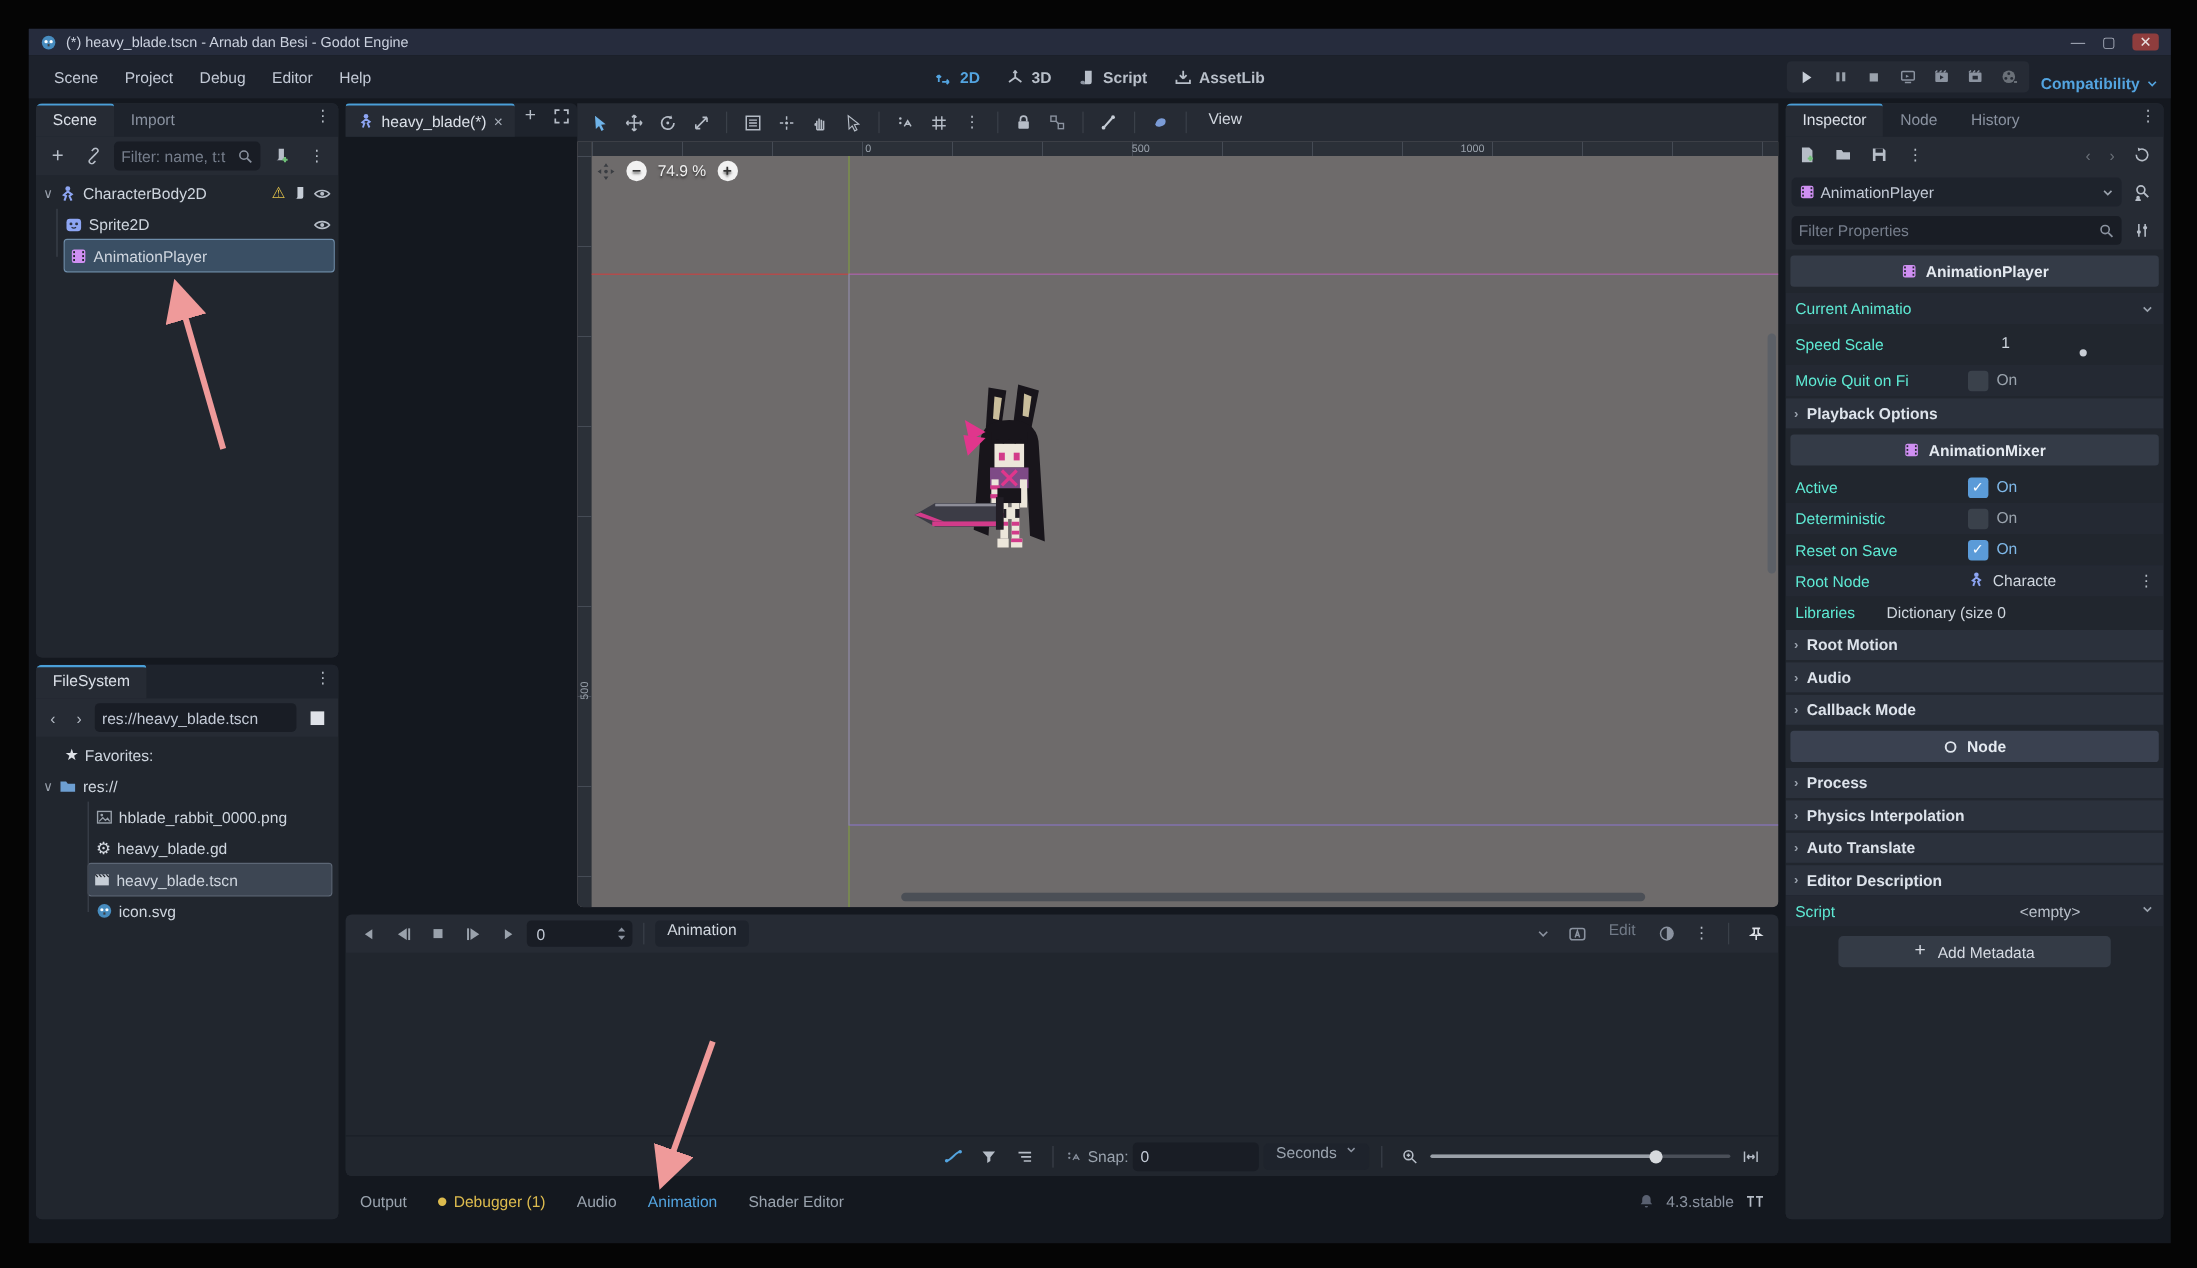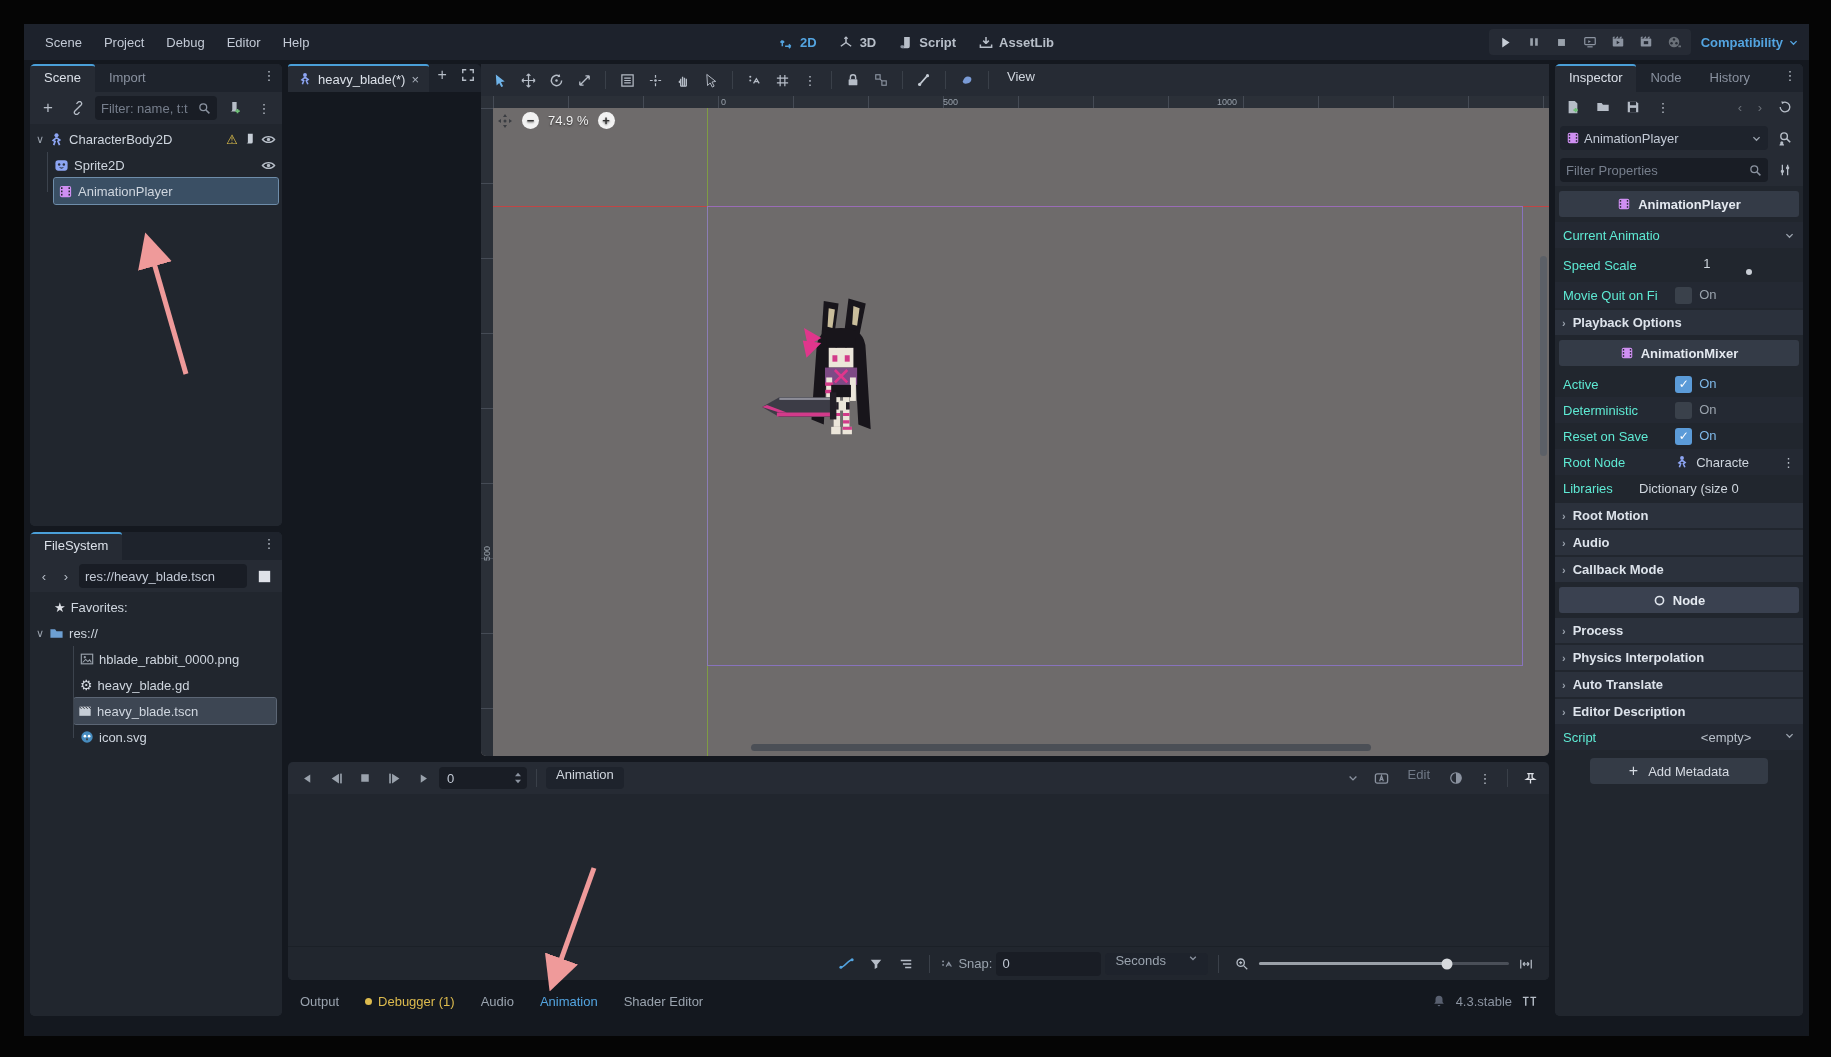--- a/index.html
+++ b/index.html
@@ -9,34 +9,34 @@
 
   
   .titlebar{height:22px;background:#262c3d;display:flex;align-items:center;padding:0 10px;gap:8px;font-size:12px;color:#ccd2df;flex:none}
   .win-ctrls{margin-left:auto;display:flex;gap:14px;align-items:center;color:#aeb4c2}
   .close-btn{background:#8f3d3d;color:#e8e0e0;border-radius:3px;padding:0 6px;line-height:14px}
   .menubar{height:36px;background:#1d222c;display:flex;align-items:center;padding:0 10px;position:relative;flex:none}
   .menu-item{padding:5px 11px;color:#c3cad6}
   .ws{position:absolute;left:50%;transform:translateX(-50%);display:flex;gap:22px;align-items:center}
   .ws-item{display:flex;gap:6px;align-items:center;color:#b8bfc9;font-weight:bold}
   .ws-item.active{color:#53a4e0}
-  .runbar{margin-left:auto;display:flex;align-items:center;gap:10px}
+  .runbar{margin-left:auto;display:flex;align-items:flex-end;gap:10px}
   .runbtns{display:flex;gap:2px;background:#262b35;border-radius:4px;padding:2px 4px}
   .renderer{color:#53a4e0;font-weight:bold;display:flex;gap:5px;align-items:center}
 
   .icon-btn{width:26px;height:22px;display:flex;align-items:center;justify-content:center;color:#b6bdc7;flex:none}
   .icon-btn svg{display:block}
   .dim{color:#6a7078}
   svg{flex:none}
 
   
   .main{flex:1;display:flex;gap:6px;padding:4px 6px 20px 6px;min-height:0}
   .leftcol{width:252px;display:flex;flex-direction:column;gap:6px;flex:none}
   .centercol{flex:1;display:flex;flex-direction:column;gap:6px;min-width:0}
-  .rightcol{width:248px;flex:none;display:flex;flex-direction:column}
+  .rightcol{width:315px;flex:none;display:flex;flex-direction:column}
   .dock{background:#262b34;border-radius:5px;display:flex;flex-direction:column;overflow:hidden}
 
   .dock-tabs{height:28px;background:#1e232c;display:flex;align-items:stretch;flex:none}
   .dock-tab{padding:6px 14px 0 14px;color:#8a92a0}
   .dock-tab.active{background:#262b34;color:#dbe0e8;border-top:2px solid #4a9fd8;border-radius:3px 3px 0 0;padding-top:4px}
   .dock-tabs .icon-btn{margin-left:auto}
 
   .tool-row{display:flex;align-items:center;gap:4px;padding:4px 5px;flex:none}
   .input{background:#191d25;border-radius:4px;height:24px;display:flex;align-items:center;padding:0 6px;gap:4px;color:#c3cad6}
   .input input{background:transparent;border:0;outline:0;color:#c3cad6;font:inherit;width:100%;min-width:0}
@@ -104,20 +104,34 @@
   .sline .knob{position:absolute;left:62%;top:50%;width:6px;height:6px;background:#c9ced6;border-radius:50%;transform:translate(-50%,-50%)}
   .meta-btn{margin:8px auto 2px auto;width:72%;height:26px;background:#343b46;border-radius:4px;display:flex;align-items:center;justify-content:center;gap:10px;color:#d6dbe3}
 
   .arrows{position:absolute;inset:0;pointer-events:none}
 </style>
 </head>
 <body>
 
 <div class="window">
 
+  <div class="titlebar">
+    <svg width="13" height="13" viewBox="0 0 16 16">
+        <circle cx="8" cy="8" r="7" fill="#478cbf"></circle>
+        <circle cx="5.4" cy="7" r="1.7" fill="#fff"></circle>
+        <circle cx="10.6" cy="7" r="1.7" fill="#fff"></circle>
+        <rect x="7" y="9.5" width="2" height="2.4" fill="#414042"></rect>
+      </svg>
+    <span>(*) heavy_blade.tscn - Arnab dan Besi - Godot Engine</span>
+    <div class="win-ctrls">
+      <span>—</span>
+      <span>▢</span>
+      <span class="close-btn">✕</span>
+    </div>
+  </div>
 
   <div class="menubar">
     <span class="menu-item">Scene</span>
     <span class="menu-item">Project</span>
     <span class="menu-item">Debug</span>
     <span class="menu-item">Editor</span>
     <span class="menu-item">Help</span>
 
     <div class="ws">
       <span class="ws-item active">
@@ -618,21 +632,21 @@
           <span class="vsep"></span>
           <svg width="14" height="14" viewBox="0 0 16 16">
               <circle cx="3.5" cy="5" r="1.1" fill="#8b93a0"></circle>
               <circle cx="3.5" cy="9" r="1.1" fill="#8b93a0"></circle>
               <path d="M7 11 l3-5 3 5 M8 9.2 h4" stroke="#8b93a0" stroke-width="1.2" fill="none"></path>
             </svg>
           <span style="color:#9aa3ae">Snap:</span>
           <div class="input" style="width:105px">
             <input value="0" style="">
           </div>
-          <span class="menu-btn" style="gap:22px">
+          <span class="menu-btn" style="gap:7px">
             <span style="color:#9aa3ae">Seconds</span>
             <svg width="10" height="10" viewBox="0 0 16 16">
                 <path d="M3.5 6 l4.5 4.5 L12.5 6" stroke="#8b93a0" stroke-width="2" fill="none"></path>
               </svg>
           </span>
           <span class="vsep"></span>
           <span class="icon-btn">
               <svg width="14" height="14" viewBox="0 0 16 16">
                 <circle cx="6.5" cy="6.5" r="4.2" stroke="#b6bdc7" stroke-width="1.5" fill="none"></circle>
                 <path d="M9.8 9.8 L14 14 M4.8 6.5 h3.4 M6.5 4.8 v3.4" stroke="#b6bdc7" stroke-width="1.4"></path>

